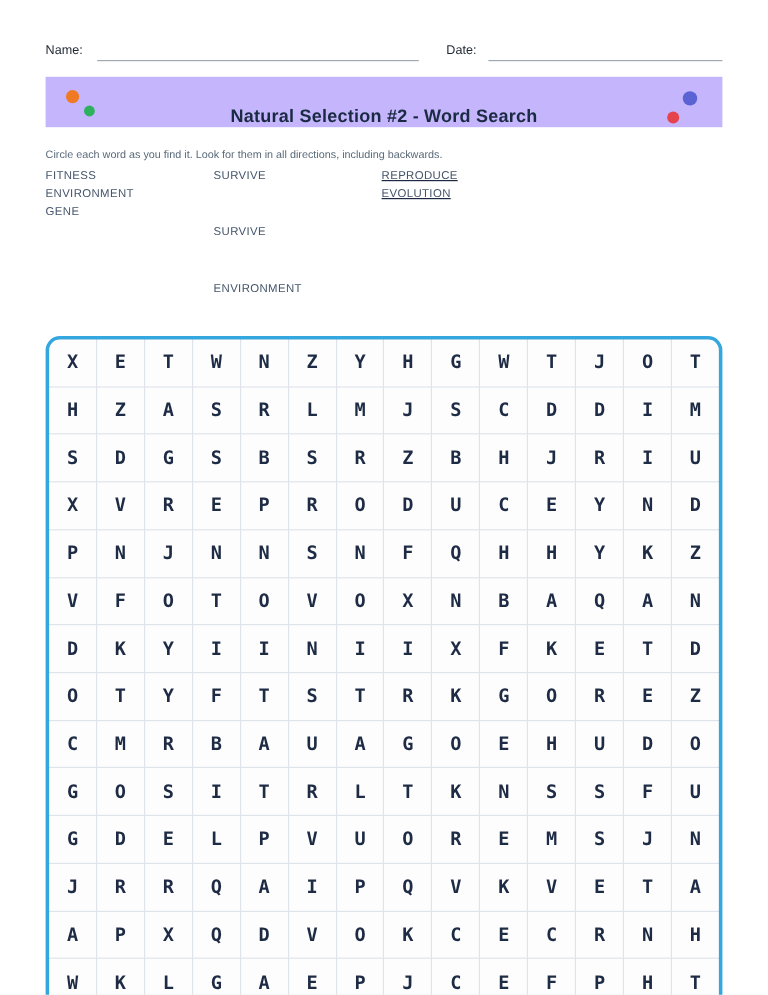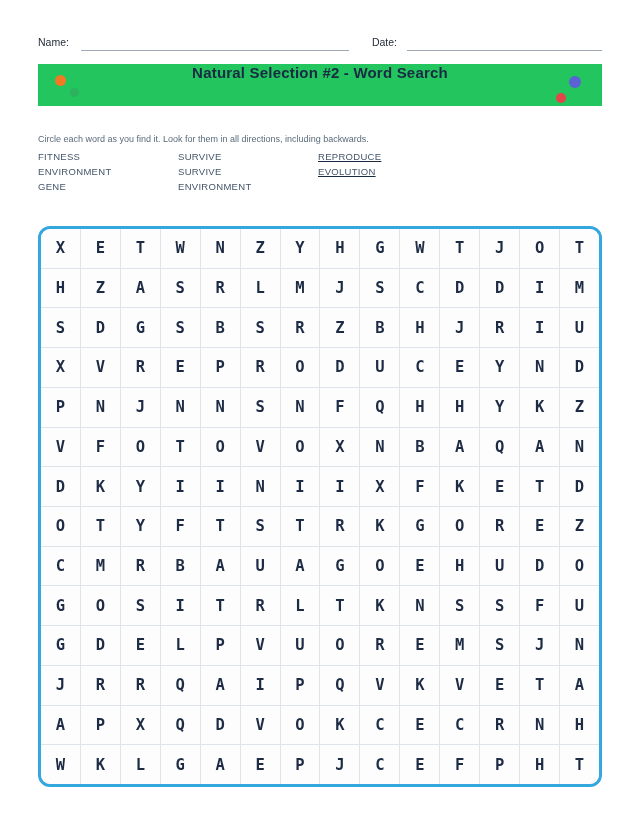--- a/index.html
+++ b/index.html
@@ -18,37 +18,37 @@
   .write-line { border-bottom: 1px solid #9fa9b4; height: 14px; }
   .name-line { width: 268px; margin: 0 0 0 12px; }
   .date-spacer { width: 23px; }
   .date-line { flex: 1; margin-left: 10px; }
 
   
   .banner {
     position: relative;
     margin-top: 13px;
     height: 42px;
-    background: #22c55e;
+    background: #c4b5fd;
     border-radius: 0;
-    display: flex; align-items: flex-start; justify-content: center;
+    display: flex; align-items: flex-end; justify-content: center;
   }
   .banner-title { font-size: 15px; font-weight: bold; color: #1a2a42; letter-spacing: 0.2px; }
   .dot { position: absolute; border-radius: 50%; }
   .dot-orange { width: 11px; height: 11px; background: #f07923; left: 17px; top: 11px; }
   .dot-green  { width: 9px;  height: 9px;  background: #2db15c; left: 32px; top: 24px; }
   .dot-indigo { width: 12px; height: 12px; background: #5a62d4; right: 21px; top: 12px; }
   .dot-red    { width: 10px; height: 10px; background: #e6444c; right: 36px; top: 29px; }
 
   
-  .instructions { margin-top: 28px; font-size: 9px; color: #5a6a7a; }
+  .instructions { margin-top: 18px; font-size: 9px; color: #5a6a7a; }
   .word-list { margin-top: 5px; display: flex; }
   .word-col { display: flex; flex-direction: column; }
   .word-col-1 { width: 140px; }
-  .word-col-2 { width: 140px; }
+  .word-col-2 { width: 140px; gap: 32px; }
   .word-col-3 { width: 142px; text-decoration: underline; }
   .word-col-4 { flex: 1; }
   .word-item { font-size: 9.5px; color: #44556a; line-height: 15px; letter-spacing: 0.3px; }
 
   
   .grid-frame {
     margin-top: 32px;
     width: 564px;
     height: 561px;
     border: 3px solid #34a7de;

